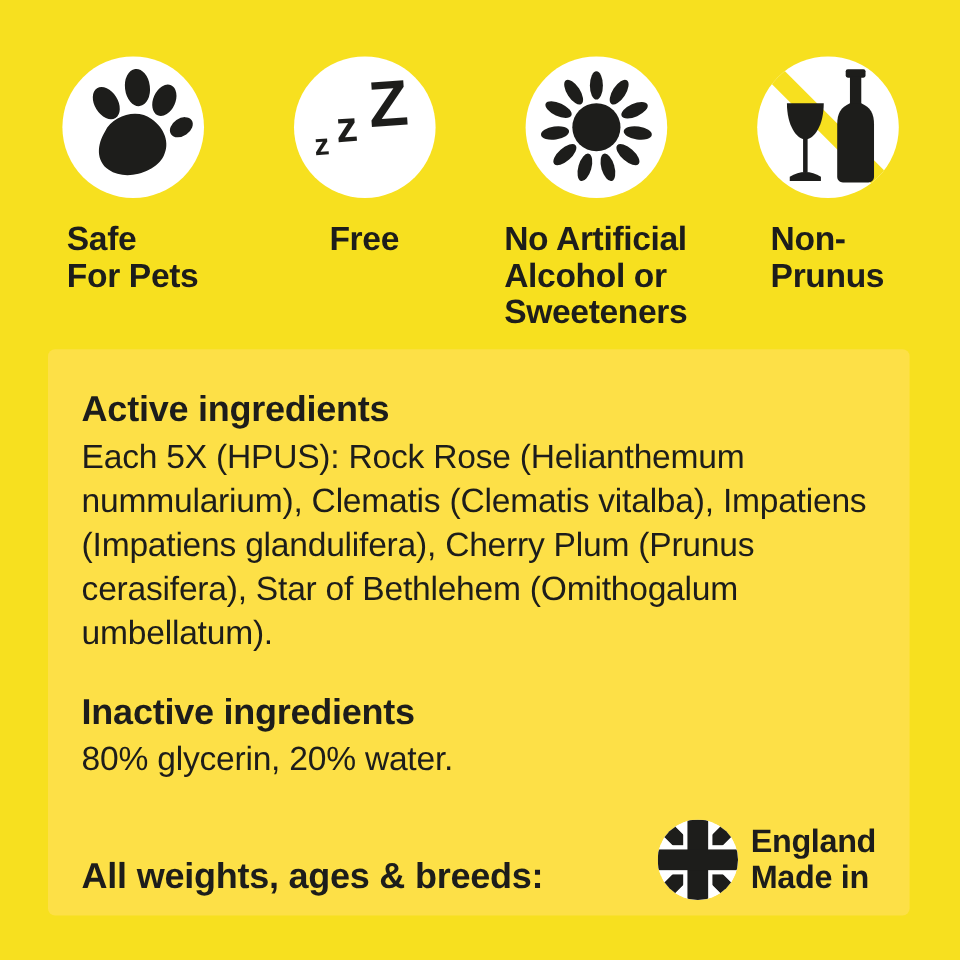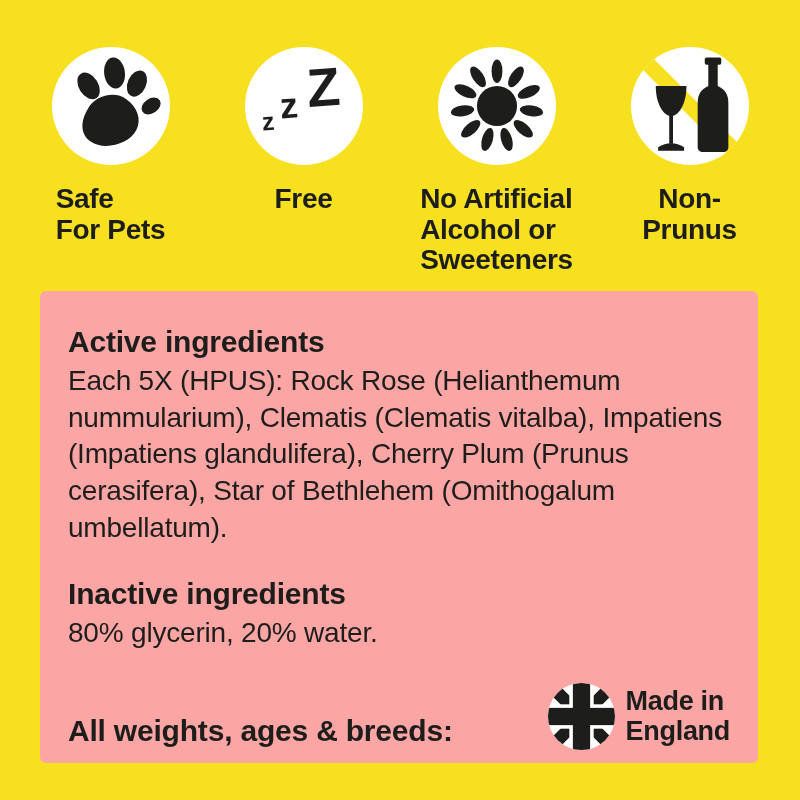--- a/index.html
+++ b/index.html
@@ -37,35 +37,35 @@
   .circle svg { position: absolute; inset: 0; width: 100%; height: 100%; }
   .caption {
     margin-top: 19px;
     font-weight: 700;
     font-size: 28px;
     line-height: 1.09;
     text-align: left;
     letter-spacing: -0.3px;
   }
   .caption span { display: block; }
-  .caption.left-lines { text-align: center; width: fit-content; }
+  .caption.left-lines { text-align: left; width: fit-content; }
 
   
   .zzz { position: absolute; inset: 0; font-weight: 800; color: #1d1d1b; }
   .zzz span { position: absolute; font-family: "Liberation Sans", sans-serif; line-height: 1; }
   .zzz .z1 { left: 17px; top: 62px; font-size: 25px; transform: rotate(-4deg); }
   .zzz .z2 { left: 35px; top: 41px; font-size: 36px; transform: rotate(-4deg); }
   .zzz .z3 { left: 62px; top: 13px; font-size: 54px; transform: rotate(-4deg); }
 
   
   .panel {
     position: absolute;
     left: 40px; top: 291px;
     width: 718px; height: 472px;
-    background: #fca5a5;
+    background: #fde047;
     border-radius: 6px;
     box-sizing: border-box;
     padding: 34px 28px 40px 28px;
   }
   .panel h2 {
     margin: 0 0 4px 0;
     font-size: 30px;
     font-weight: 700;
     letter-spacing: -0.2px;
   }
@@ -234,20 +234,20 @@
             <line x1="6" y1="-6" x2="72" y2="60" stroke="#ffffff" stroke-width="4.5"></line>
             <line x1="60" y1="-6" x2="-6" y2="60" stroke="#ffffff" stroke-width="4.5"></line>
             <line x1="72" y1="6" x2="6" y2="72" stroke="#ffffff" stroke-width="4.5"></line>
             <rect x="21" y="0" width="24" height="66" fill="#ffffff"></rect>
             <rect x="0" y="21" width="66" height="24" fill="#ffffff"></rect>
             <rect x="24.5" y="0" width="17" height="66" fill="#1d1d1b"></rect>
             <rect x="0" y="24.5" width="66" height="17" fill="#1d1d1b"></rect>
           </g>
         </svg>
         <div class="made-text">
+          <span>England</span>
           <span>Made in</span>
-          <span>England</span>
         </div>
       </div>
     </div>
 
   </div>
 </div>
 
 </body></html>

